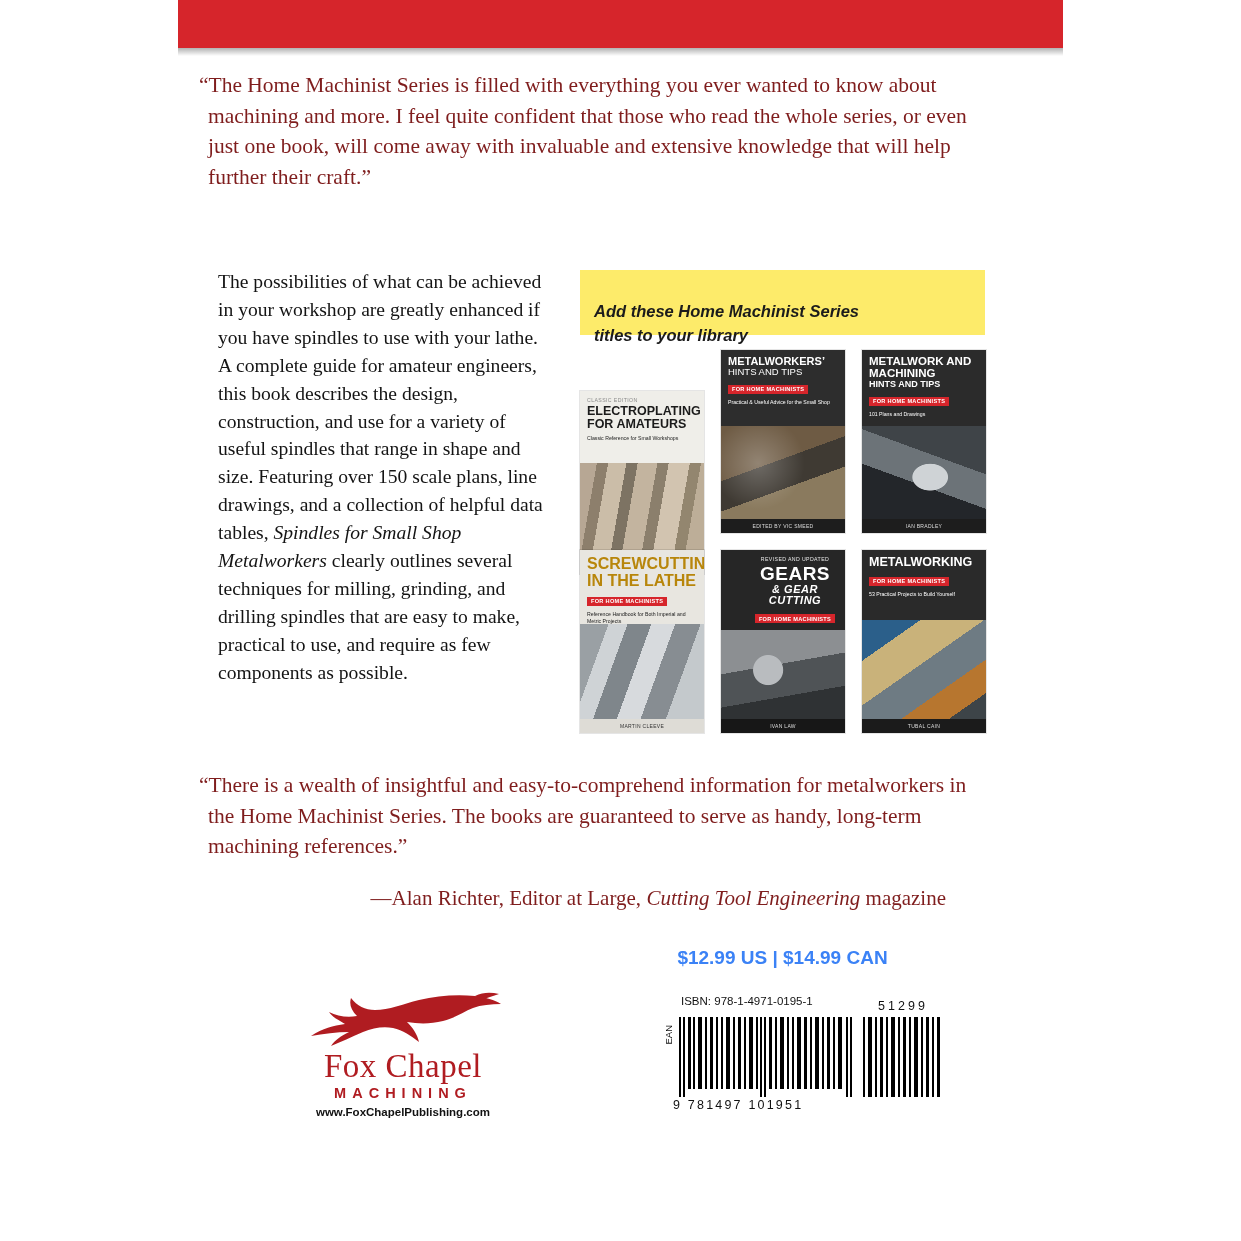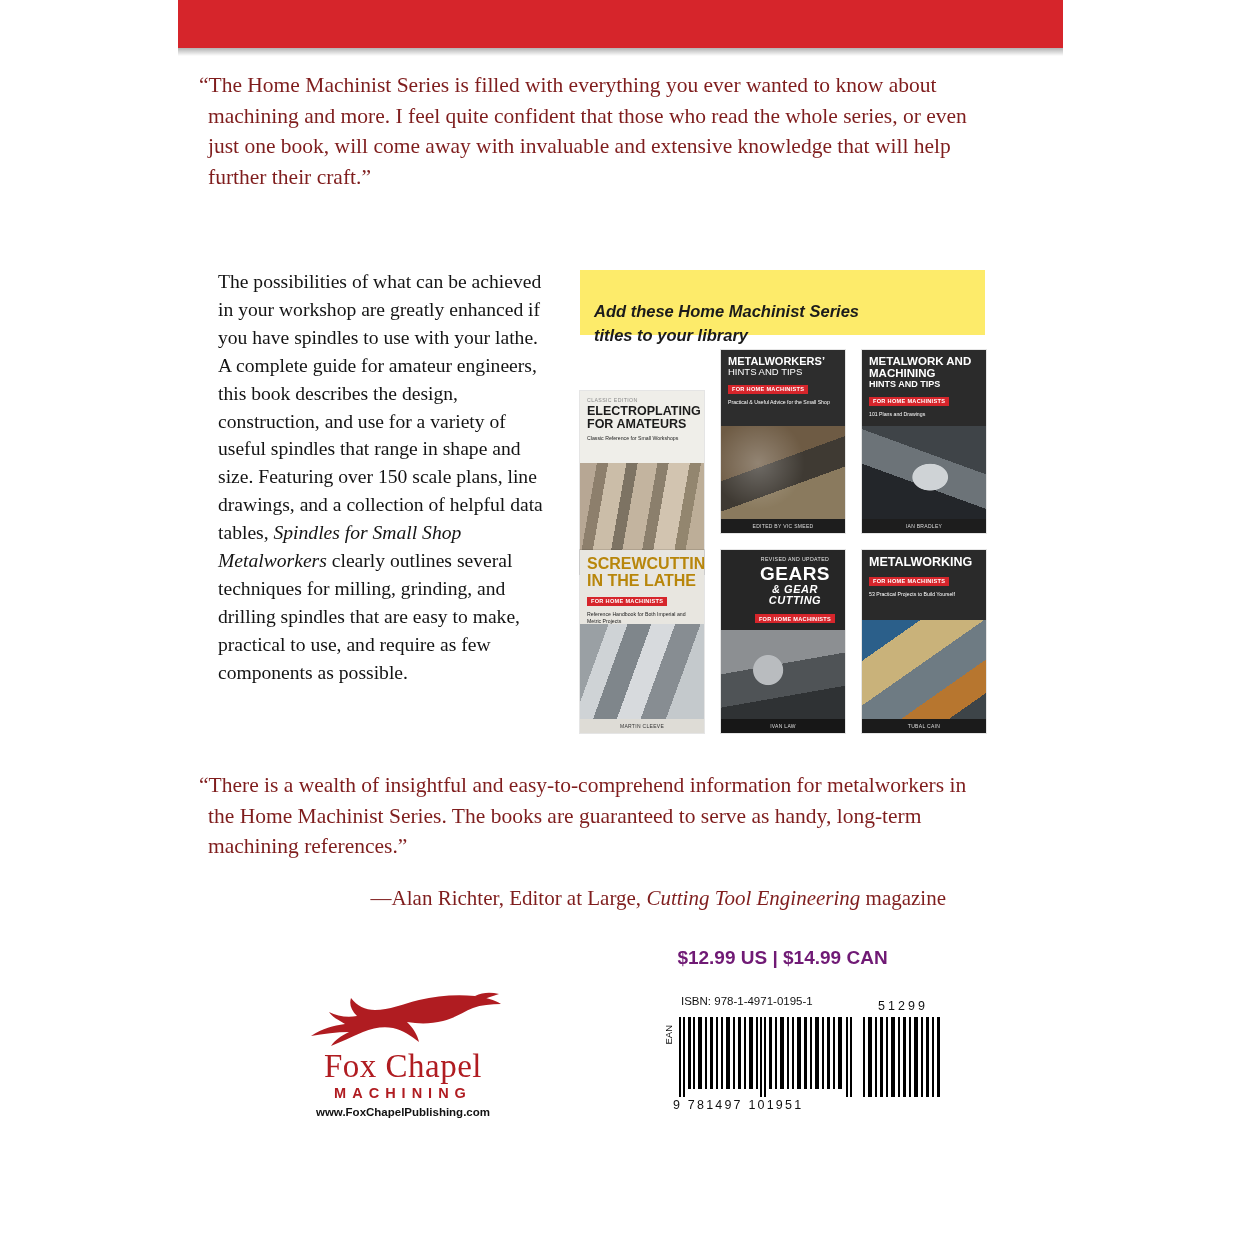--- a/index.html
+++ b/index.html
@@ -244,21 +244,21 @@
   
   .price {
     position: absolute;
     left: 402px;
     top: 947px;
     width: 405px;
     text-align: center;
     font-family: "Liberation Sans", sans-serif;
     font-weight: bold;
     font-size: 19px;
-    color: #701a75;
+    color: #3b82f6;
   }
 
   
   .logo-wrap {
     position: absolute;
     left: 105px;
     top: 990px;
     width: 240px;
     text-align: center;
     color: #b01c21;

